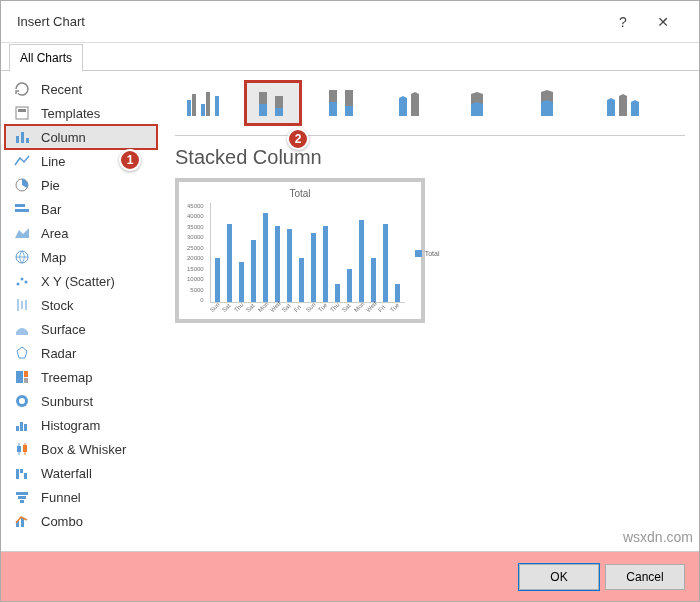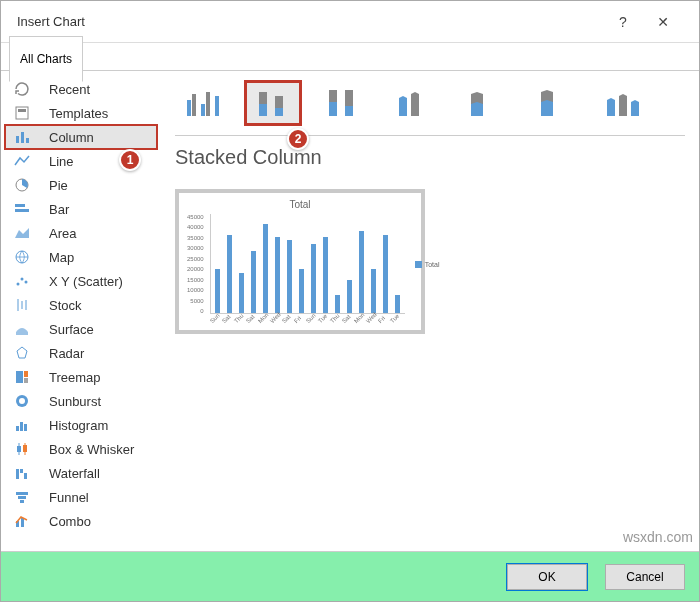--- a/index.html
+++ b/index.html
@@ -2,44 +2,44 @@
 <html><head>
 <meta charset="utf-8">
 <style>
 * { box-sizing: border-box; font-family: "Segoe UI", sans-serif; }
 body { margin: 0; background: #fff; }
 .dialog { width: 700px; height: 602px; border: 1px solid #aaa; display: flex; flex-direction: column; position: relative; }
 .titlebar { height: 42px; display: flex; align-items: center; padding: 0 16px; border-bottom: 1px solid #ddd; font-size: 13px; color: #333; }
 .titlebar .title { flex: 1; }
 .titlebar .btn { width: 40px; text-align: center; font-size: 14px; color: #444; cursor: pointer; }
 .tabs { height: 28px; display: flex; align-items: flex-end; padding: 0 8px; font-size: 12px; border-bottom: 1px solid #ccc; }
-.tab { padding: 15px 10px; border: 1px solid #ccc; border-bottom: 1px solid #fff; margin-bottom: -1px; background: #fff; cursor: pointer; position: relative; top: 11px; }
+.tab { padding: 6px 10px; border: 1px solid #ccc; border-bottom: 1px solid #fff; margin-bottom: -1px; background: #fff; cursor: pointer; position: relative; top: 1px; }
 .body { flex: 1; display: flex; overflow: hidden; }
 .sidebar { width: 160px; border-right: none; padding: 6px 4px; overflow-y: auto; }
-.side-item { display: flex; align-items: center; gap: 18px; padding: 3px 8px; font-size: 13px; color: #333; cursor: pointer; border-radius: 0; }
+.side-item { display: flex; align-items: center; gap: 10px; padding: 3px 8px; font-size: 13px; color: #333; cursor: pointer; border-radius: 0; }
 .side-item.selected { background: #e5e5e5; outline: 2px solid #c0392b; outline-offset: -1px; }
 .side-item .ico { width: 18px; height: 18px; display: flex; align-items: center; justify-content: center; }
 .main { flex: 1; padding: 10px 14px; overflow: auto; }
 .subtype-row { display: flex; gap: 14px; align-items: center; margin-bottom: 10px; }
 .subtype { width: 56px; height: 44px; display: flex; align-items: center; justify-content: center; cursor: pointer; }
 .subtype.selected { background: #e9e9e9; outline: 3px solid #c0392b; outline-offset: -2px; }
 .hr { border: none; border-top: 1px solid #ccc; margin: 6px 0 10px; }
-.preview-title { font-size: 20px; color: #555; margin: 4px 0 20px; }
+.preview-title { font-size: 20px; color: #555; margin: 4px 0 9px; }
 .preview-box { width: 250px; border: 4px solid #c9c9c9; background: #fff; padding: 6px 8px 4px; }
 .preview-box .ptitle { text-align: center; font-size: 10px; color: #666; margin-bottom: 4px; }
 .chart-wrap { display: flex; gap: 6px; }
 .yaxis { display: flex; flex-direction: column; justify-content: space-between; height: 100px; font-size: 6px; color: #777; text-align: right; }
 .plot { flex: 1; height: 100px; display: flex; align-items: flex-end; gap: 2px; border-left: 1px solid #ccc; border-bottom: 1px solid #ccc; position: relative; padding: 0 2px; }
 .barcol { display: flex; flex-direction: column; justify-content: flex-end; align-items: center; width: 10px; }
 .bar { width: 5px; background: #5b9bd5; }
 .legend { font-size: 7px; color: #666; display: flex; align-items: center; gap: 3px; margin-left: 4px; align-self: center; }
 .legend .sw { width: 7px; height: 7px; background: #5b9bd5; }
 .xaxis { display: flex; gap: 2px; margin-left: 22px; }
 .xaxis span { width: 10px; font-size: 6px; color: #777; transform: rotate(-45deg); transform-origin: top left; white-space: nowrap; margin-top: 6px; }
-.footer { height: 50px; border-top: 1px solid #ccc; display: flex; align-items: center; justify-content: flex-end; gap: 18px; padding: 0 14px; background: #86efac; }
+.footer { height: 50px; border-top: 1px solid #ccc; display: flex; align-items: center; justify-content: flex-end; gap: 6px; padding: 0 14px; background: #fca5a5; }
 .footer button { width: 80px; height: 26px; font-size: 12px; border: 1px solid #adadad; background: #e1e1e1; cursor: pointer; }
 .footer button.ok { outline: 1px solid #0078d7; }
 .badge { position: absolute; width: 22px; height: 22px; border-radius: 50%; background: #c0392b; border: 2px solid #fff; color: #fff; font-size: 12px; font-weight: bold; display: flex; align-items: center; justify-content: center; box-shadow: 0 1px 3px rgba(0,0,0,0.3); }
 .badge1 { top: 148px; left: 118px; }
 .badge2 { top: 127px; left: 286px; }
 .watermark { position: absolute; right: 6px; bottom: 56px; font-size: 14px; color: #999; }
 svg { display: block; }
 </style>
 </head>
 <body>

